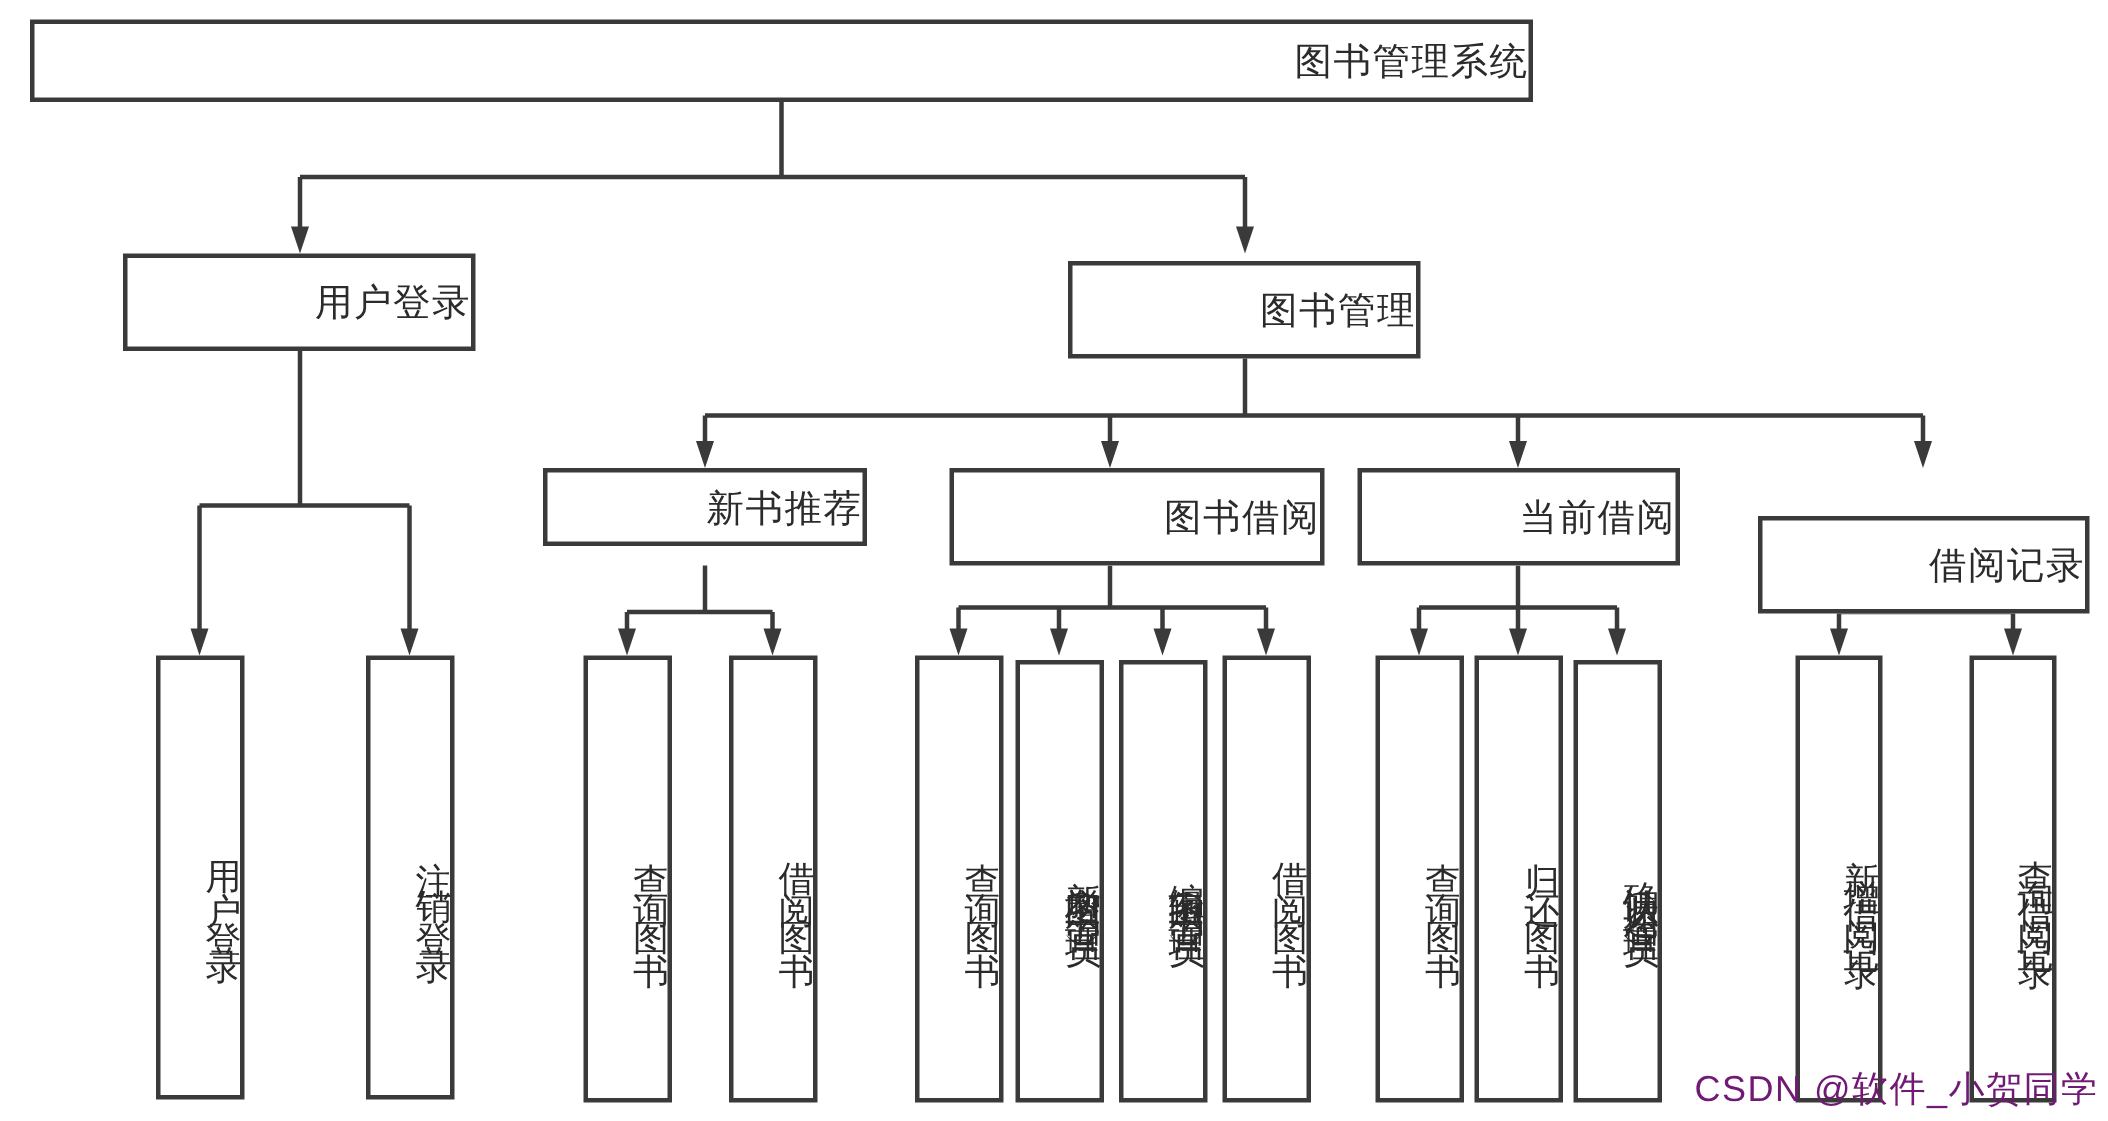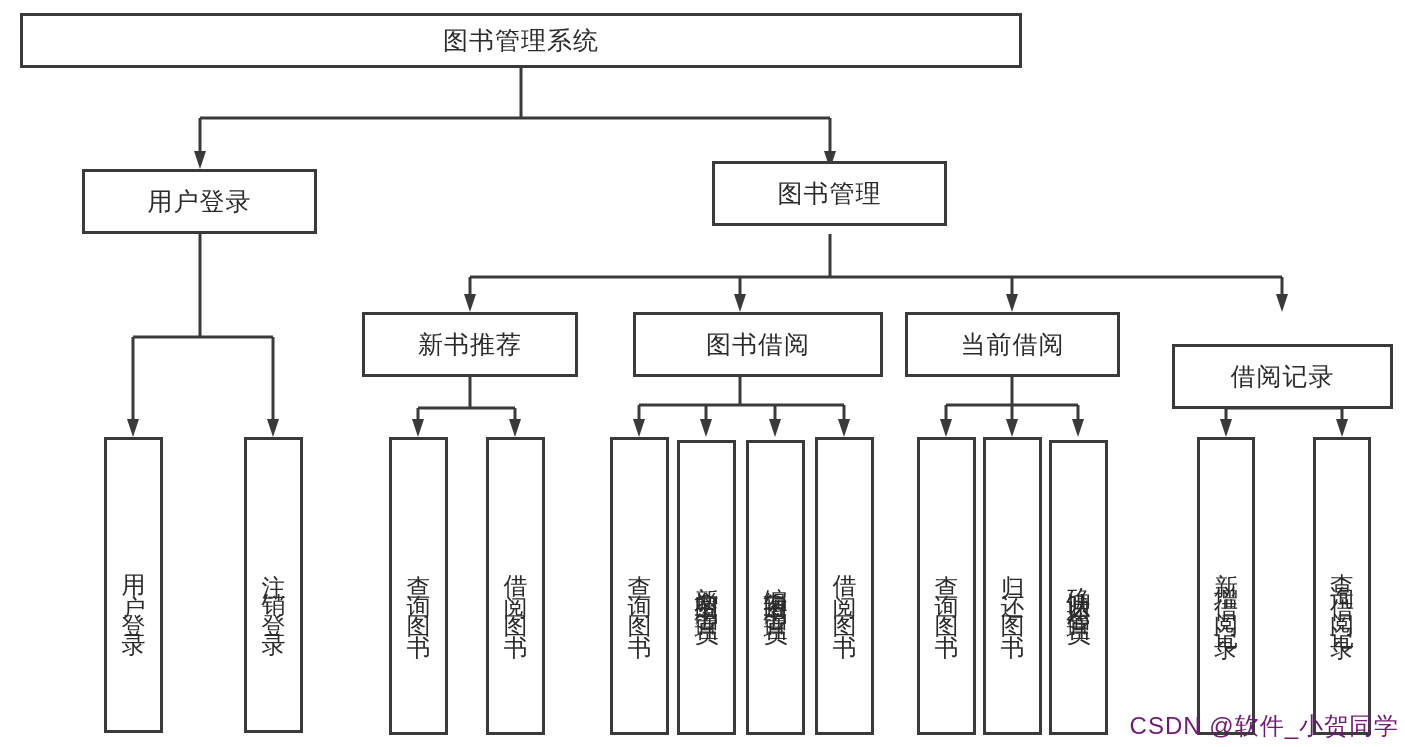--- a/index.html
+++ b/index.html
@@ -21,44 +21,44 @@
     pointer-events: none;
   }
 
   .node {
     position: absolute;
     border: 3px solid #3a3a3a;
     background: #ffffff;
     color: #2b2b2b;
     display: flex;
     align-items: center;
-    justify-content: center;
+    justify-content: flex-end;
     text-align: center;
   }
 
   .hnode { font-size: 25px; letter-spacing: 1px; }
 
   .leaf  { font-size: 24px; }
   .leaf .vtext {
     writing-mode: vertical-rl;
     text-orientation: mixed;
     line-height: 1;
     white-space: nowrap;
   }
   .ls4 .vtext { letter-spacing: 20px; margin-bottom: -20px; }
   .ls6 .vtext { letter-spacing: 13px; margin-bottom: -13px; }
   .ls9 .vtext { letter-spacing: 5px;  margin-bottom: -5px; }
 
   
   .pos-root  { left: 20px;  top: 13px;  width: 1002px; height: 55px; }
 
   .pos-l2-0  { left: 82px;  top: 169px; width: 235px; height: 65px; }
-  .pos-l2-1  { left: 712px; top: 161px; width: 235px; height: 65px; }
-
-  .pos-l3-0  { left: 362px;  top: 312px; width: 216px; height: 65px; }
+  .pos-l2-1  { left: 712px; top: 174px; width: 235px; height: 65px; }
+
+  .pos-l3-0  { left: 362px;  top: 312px; width: 216px; height: 52px; }
   .pos-l3-1  { left: 633px;  top: 312px; width: 250px; height: 65px; }
   .pos-l3-2  { left: 905px;  top: 312px; width: 215px; height: 65px; }
   .pos-l3-3  { left: 1172px; top: 312px; width: 221px; height: 65px; margin-top: 32px; }
 
   .pos-ul-0  { left: 104px;  top: 437px; width: 59px; height: 296px; }
   .pos-ul-1  { left: 244px;  top: 437px; width: 59px; height: 296px; }
 
   .pos-nb-0  { left: 389px;  top: 437px; width: 59px; height: 298px; }
   .pos-nb-1  { left: 486px;  top: 437px; width: 59px; height: 298px; }
 

